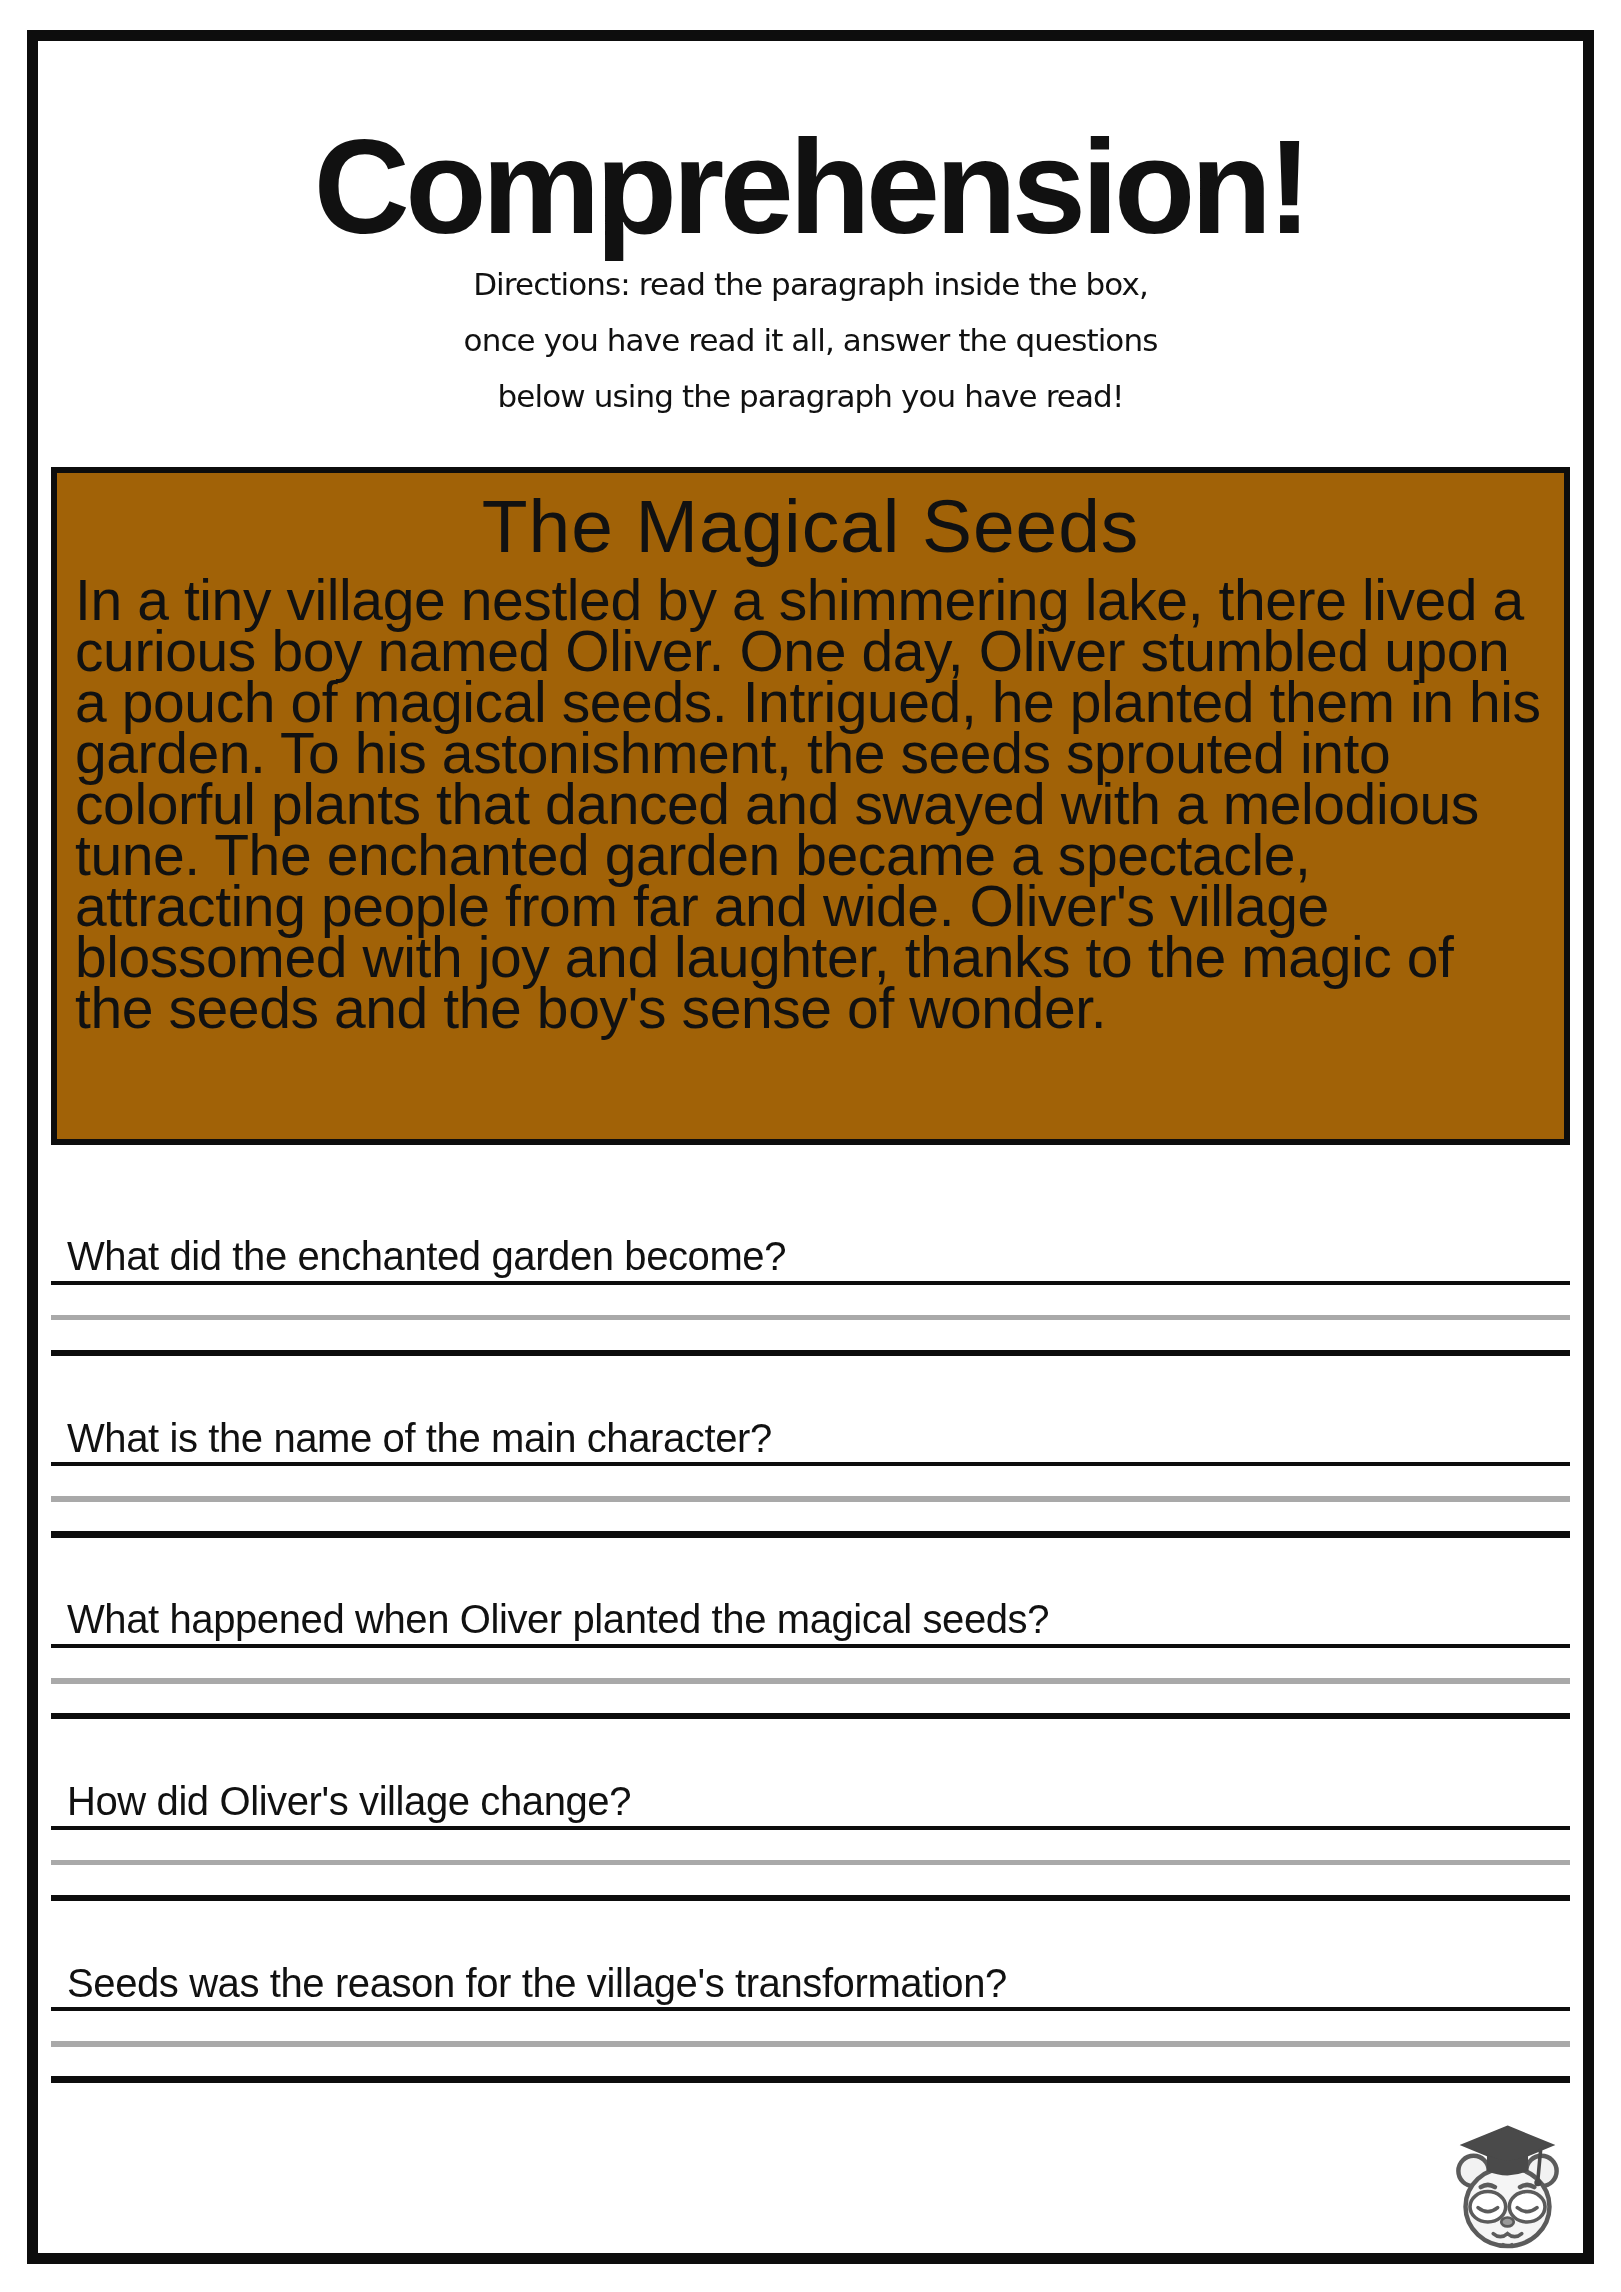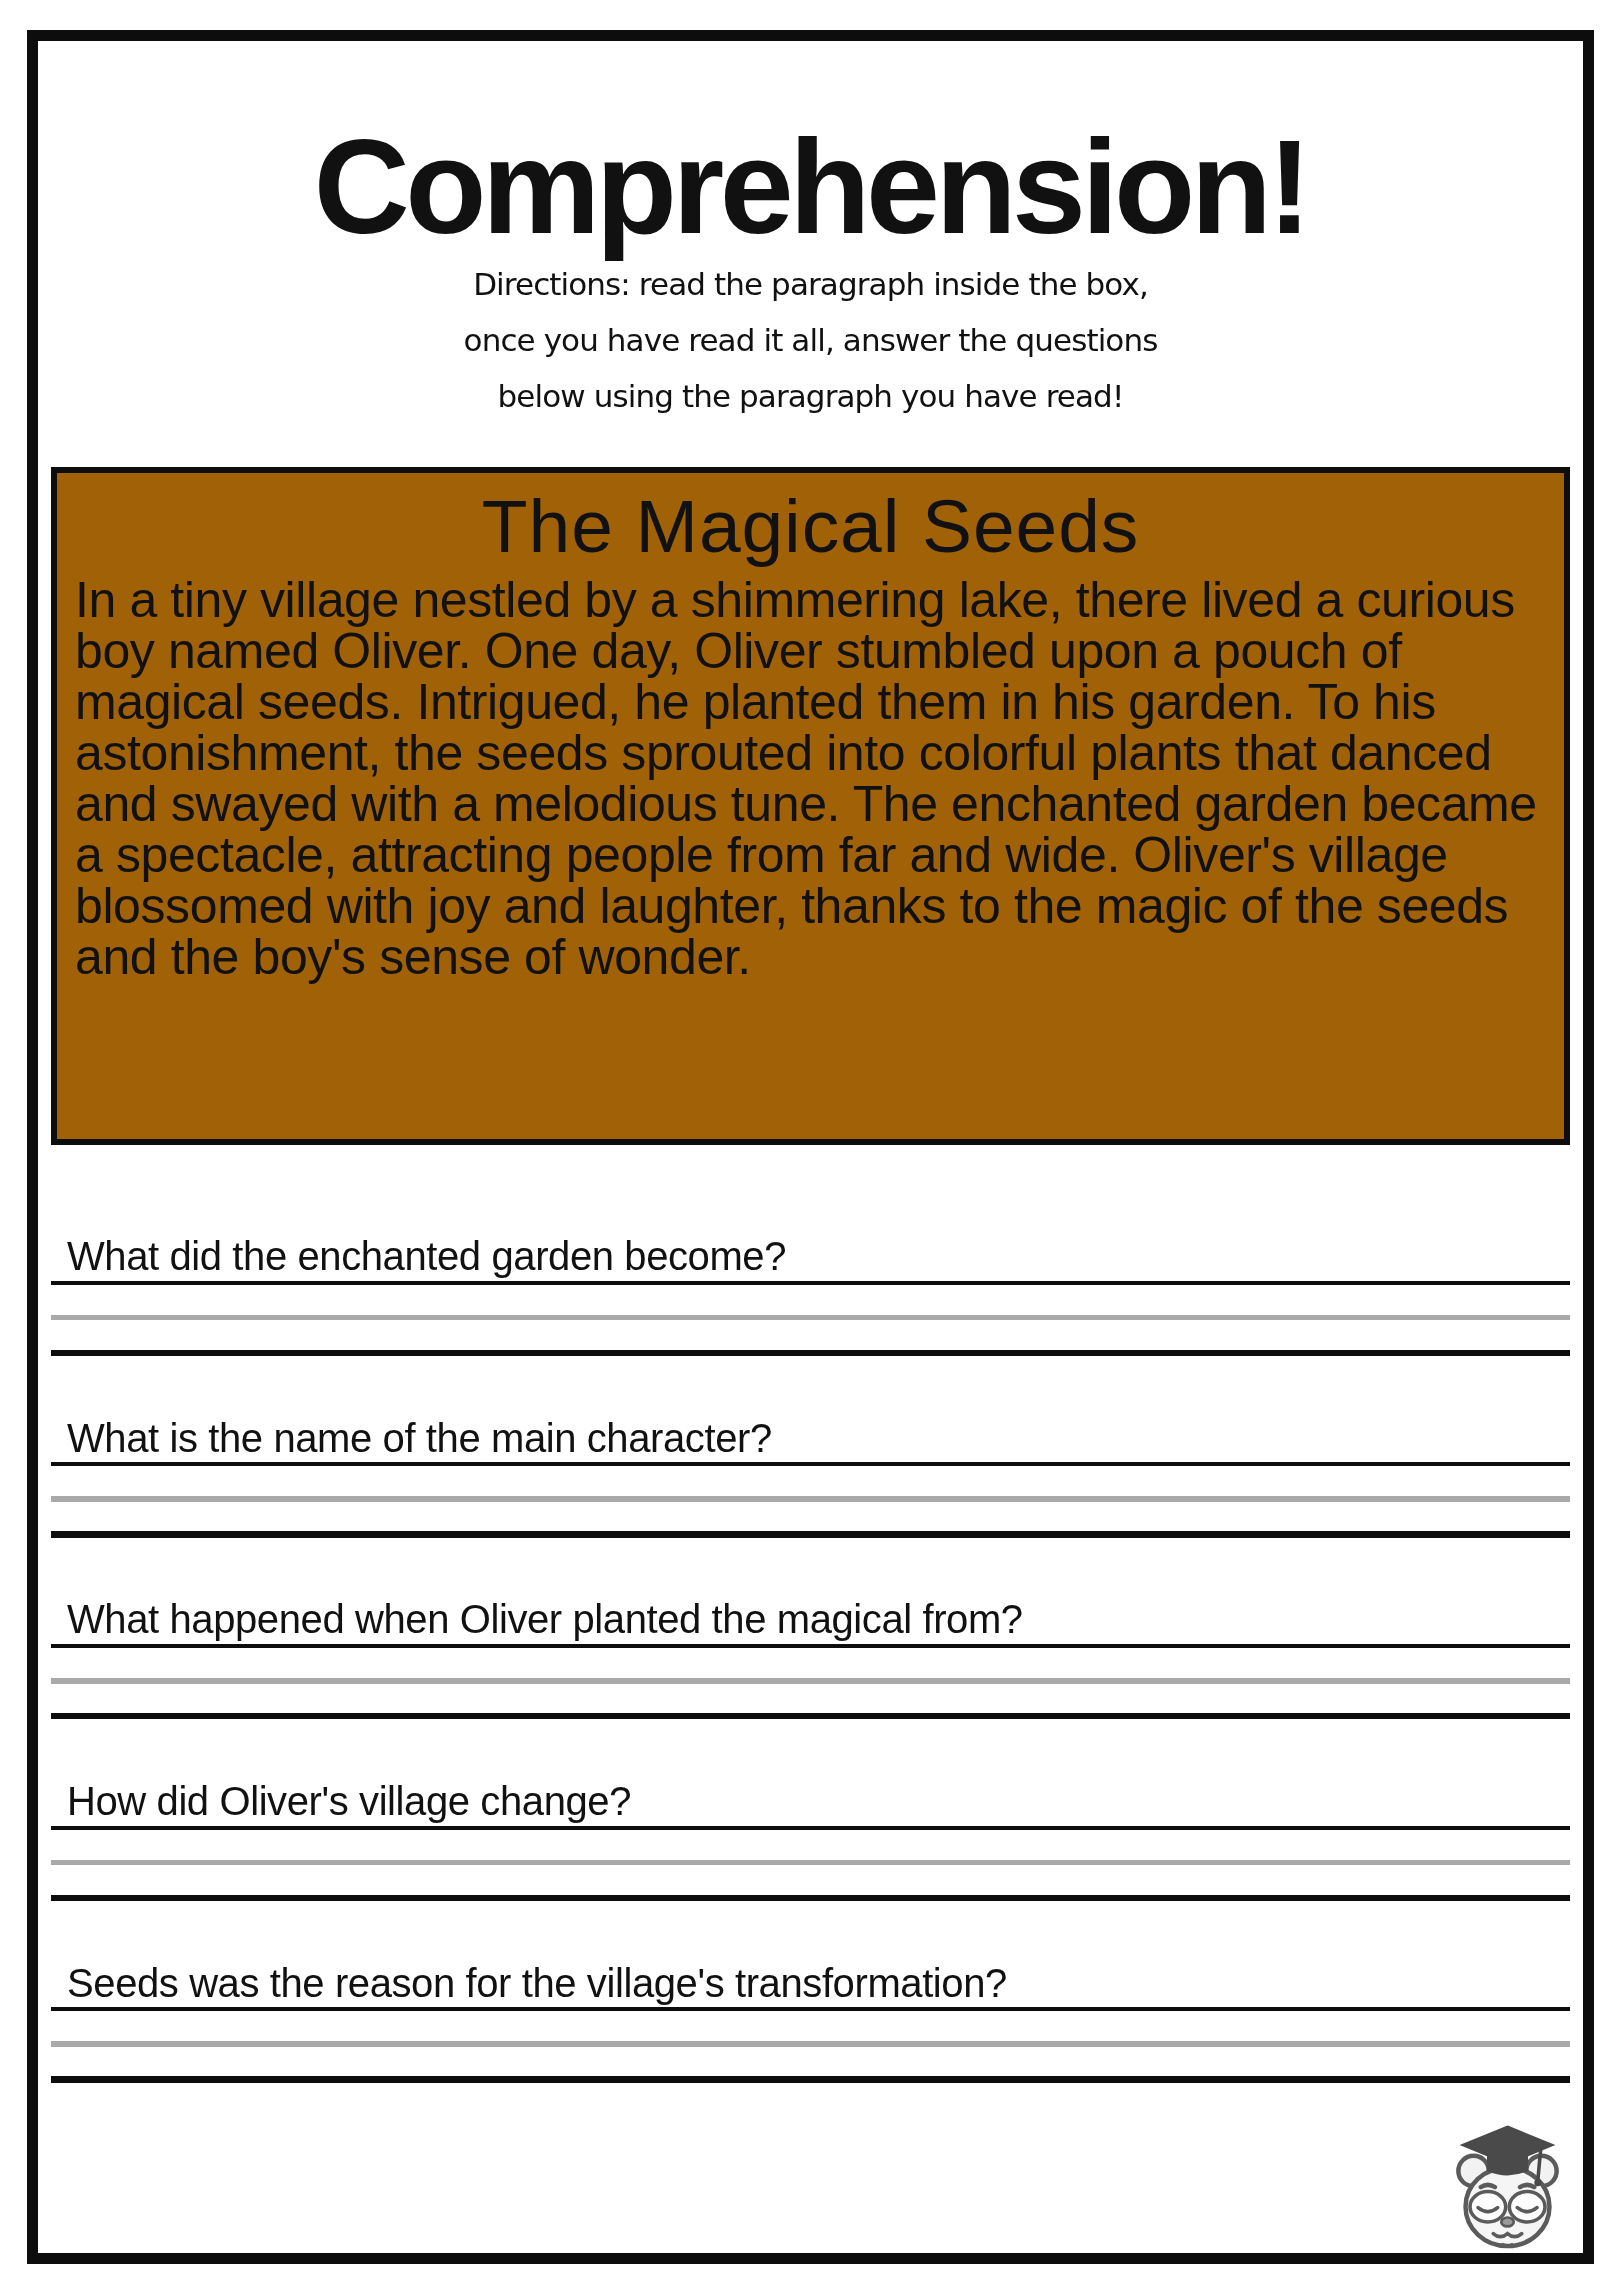--- a/index.html
+++ b/index.html
@@ -51,21 +51,21 @@
   .passage-title {
     margin: 3.6px 0 7.2px 0;
     text-align: center;
     font-weight: 400;
     font-size: 75px;
     line-height: 1.12;
     letter-spacing: 0.9px;
   }
   .passage-body {
     margin: 0;
-    font-size: 50px;
+    font-size: 57px;
     line-height: 51px;
     letter-spacing: -0.4px;
   }
   .questions {
     position: absolute;
     top: 1204px; left: 51px;
     width: 1519px;
   }
   .q-block { margin: 0 0 29.6px 0; }
   .q-text {
@@ -118,21 +118,21 @@
   </div>
 
   <div class="q-block">
     <div class="q-text">What is the name of the main character?</div>
     <div class="rule-gray"></div>
     <div class="rule-black"></div>
   </div>
 
 
   <div class="q-block">
-    <div class="q-text">What happened when Oliver planted the magical from?</div>
+    <div class="q-text">What happened when Oliver planted the magical seeds?</div>
     <div class="rule-gray"></div>
     <div class="rule-black"></div>
   </div>
 
   <div class="q-block">
     <div class="q-text">How did Oliver's village change?</div>
     <div class="rule-gray"></div>
     <div class="rule-black"></div>
   </div>
 

